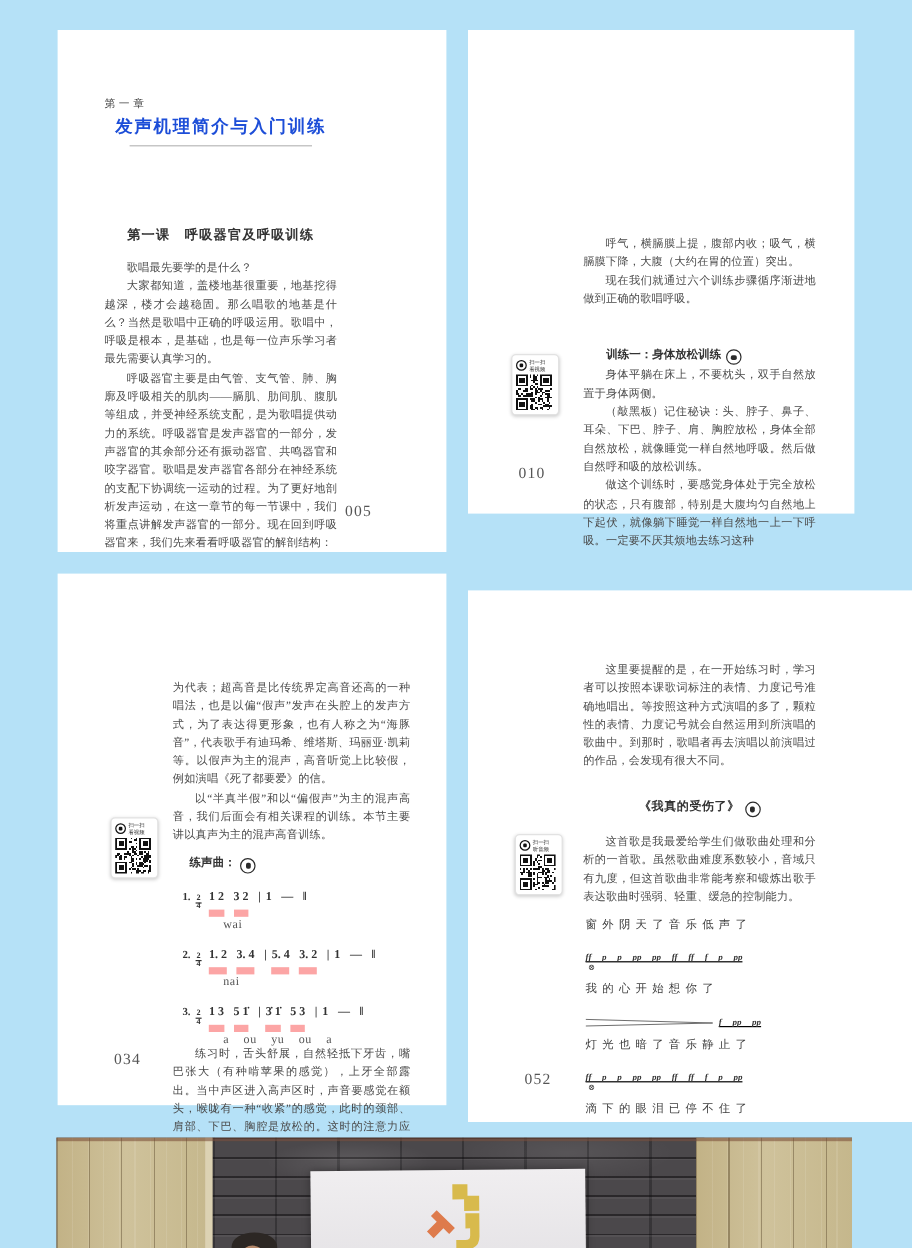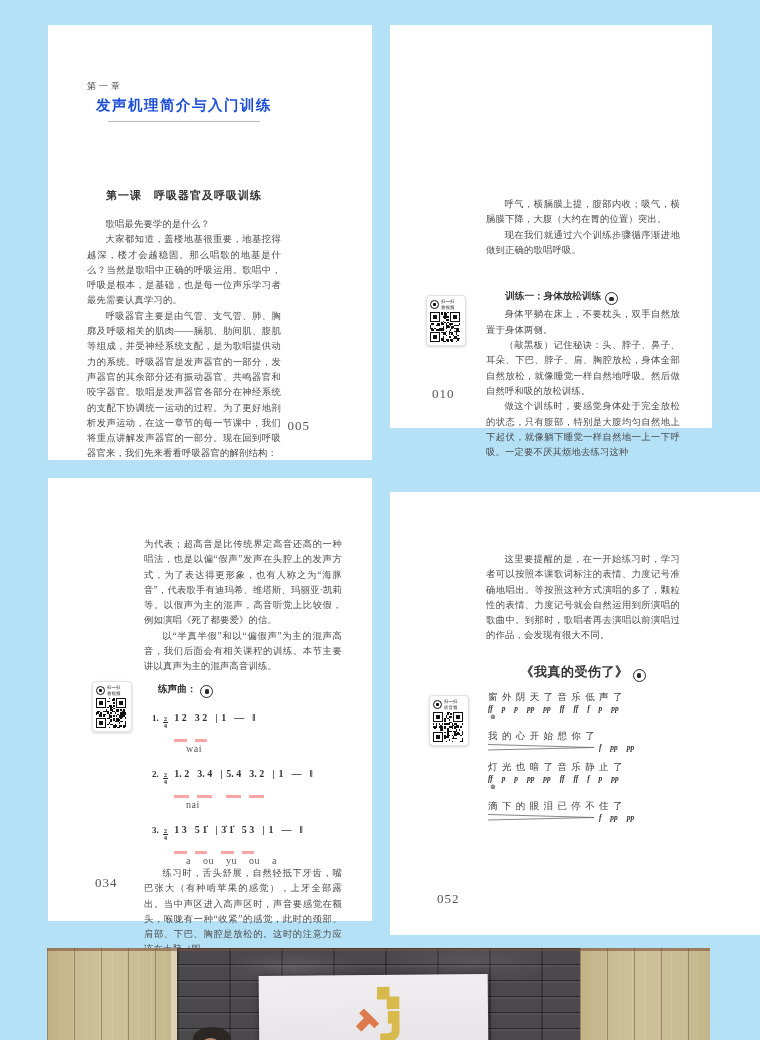--- a/index.html
+++ b/index.html
@@ -57,34 +57,34 @@
   .qr-canvas svg{width:100%;height:100%;shape-rendering:crispEdges;}
 
   
   .vocalise-row{margin:8px 0 0 14px;font-weight:bold;font-size:9.6px;color:#333;}
   .ex-wrap{margin-left:8px;}
   .ex-row{display:flex;align-items:baseline;margin-top:14px;font-size:10px;font-weight:bold;color:#333;}
   .ex-no{margin-right:4px;font-size:9px;}
   .meter{display:inline-flex;flex-direction:column;align-items:center;font-size:6.8px;line-height:6.2px;margin-right:6px;}
   .meter span:first-child{border-bottom:0.8px solid #333;padding:0 1px;}
   .seg{margin-right:8px;white-space:pre;}
-  .seg.u{border-bottom:3px solid #fca5a5;padding-bottom:16px;}
+  .seg.u{border-bottom:6px solid #fca5a5;padding-bottom:5px;}
   .seg.bar{margin:0 4px 0 0;}
   .syll{font-size:10px;color:#555;margin:1px 0 0 34px;white-space:pre;letter-spacing:0.5px;}
   .para-bottom{}
 
   
   .song-title-row{margin-top:18px;text-align:center;}
-  .song-title{font-weight:bold;font-size:13px;letter-spacing:0.5px;color:#333;}
+  .song-title{font-weight:bold;font-size:10px;letter-spacing:0.5px;color:#333;}
   .credits{margin-top:6px;text-align:right;font-style:italic;font-size:7.5px;line-height:12px;color:#444;padding-right:2px;}
   .intro{margin-top:14px;}
   .lyrics{margin-top:8px;margin-left:2px;}
   .lyric-line{margin-top:9px;}
   .lyric-chars{white-space:pre;font-size:9.5px;letter-spacing:1px;color:#3d3d3d;line-height:12px;}
-  .lyric-dynrow{display:flex;align-items:flex-start;margin-top:1px;height:9px;}
+  .lyric-dynrow{display:flex;align-items:center;margin-top:16px;height:9px;text-decoration:underline;}
   .lyric-dyn{font-style:italic;font-weight:bold;font-size:7.5px;word-spacing:7px;color:#333;white-space:pre;}
   .cresc{width:106px;height:8px;margin-right:5px;flex:0 0 auto;}
   .lyric-circle{font-size:7px;line-height:8px;color:#444;margin-left:2px;}
 
   
   .photo{position:absolute;left:47px;top:948px;width:663px;height:92px;overflow:hidden;background:#4b484b;}
   .photo-topline{position:absolute;left:0;top:0;width:100%;height:2.5px;background:rgba(118,72,52,0.55);z-index:5;}
   .stone{position:absolute;left:130px;top:0;width:410px;height:100%;
     background:
       radial-gradient(ellipse 70px 18px at 28% 22%, rgba(255,255,255,0.10), transparent),
@@ -277,21 +277,21 @@
           <rect x="12" y="20" width="1" height="1" fill="#111"></rect>
           <rect x="15" y="20" width="1" height="1" fill="#111"></rect>
           <rect x="18" y="20" width="1" height="1" fill="#111"></rect>
         </svg></div>
   </div>
   <div class="folio">010</div>
 </div>
 
 <div class="page" id="p034">
   <div class="tb tb-verso">
-    <div class="body" style="margin-top:59px;">
+    <div class="body" style="margin-top:89px;">
         <p class="para flush">为代表；超高音是比传统界定高音还高的一种唱法，也是以偏“假声”发声在头腔上的发声方式，为了表达得更形象，也有人称之为“海豚音”，代表歌手有迪玛希、维塔斯、玛丽亚·凯莉等。以假声为主的混声，高音听觉上比较假，例如演唱《死了都要爱》的信。</p>
         <p class="para">以“半真半假”和以“偏假声”为主的混声高音，我们后面会有相关课程的训练。本节主要讲以真声为主的混声高音训练。</p>
       </div>
     <div class="vocalise-row">
       <span>练声曲：</span><span class="play-icon">
           <span class="play-core"></span>
         </span>
     </div>
     <div class="ex-wrap" id="exercises">
         <div class="ex-row">
@@ -481,20 +481,21 @@
 </div>
 
 <div class="page" id="p052">
   <div class="tb tb-verso">
     <p class="para" style="margin-top:60px;">这里要提醒的是，在一开始练习时，学习者可以按照本课歌词标注的表情、力度记号准确地唱出。等按照这种方式演唱的多了，颗粒性的表情、力度记号就会自然运用到所演唱的歌曲中。到那时，歌唱者再去演唱以前演唱过的作品，会发现有很大不同。</p>
     <div class="song-title-row">
       <span class="song-title">《我真的受伤了》</span><span class="play-icon">
           <span class="play-core"></span>
         </span>
     </div>
+    <p class="para intro">这首歌是我最爱给学生们做歌曲处理和分析的一首歌。虽然歌曲难度系数较小，音域只有九度，但这首歌曲非常能考察和锻炼出歌手表达歌曲时强弱、轻重、缓急的控制能力。</p>
     <div class="lyrics" id="lyrics">
         <div class="lyric-line">
           <div class="lyric-chars">窗 外 阴 天 了 音 乐 低 声 了</div>
           <div class="lyric-dynrow">
             <span class="lyric-dyn">ff p p pp pp ff ff f p pp</span>
           </div>
           <div class="lyric-circle">⊗</div>
         </div>
         <div class="lyric-line">
           <div class="lyric-chars">我 的 心 开 始 想 你 了</div>

